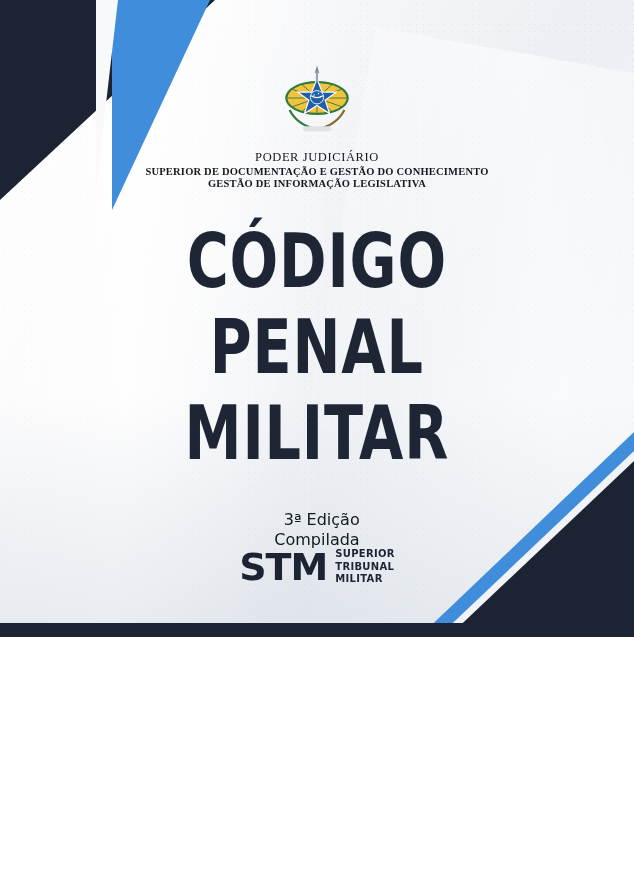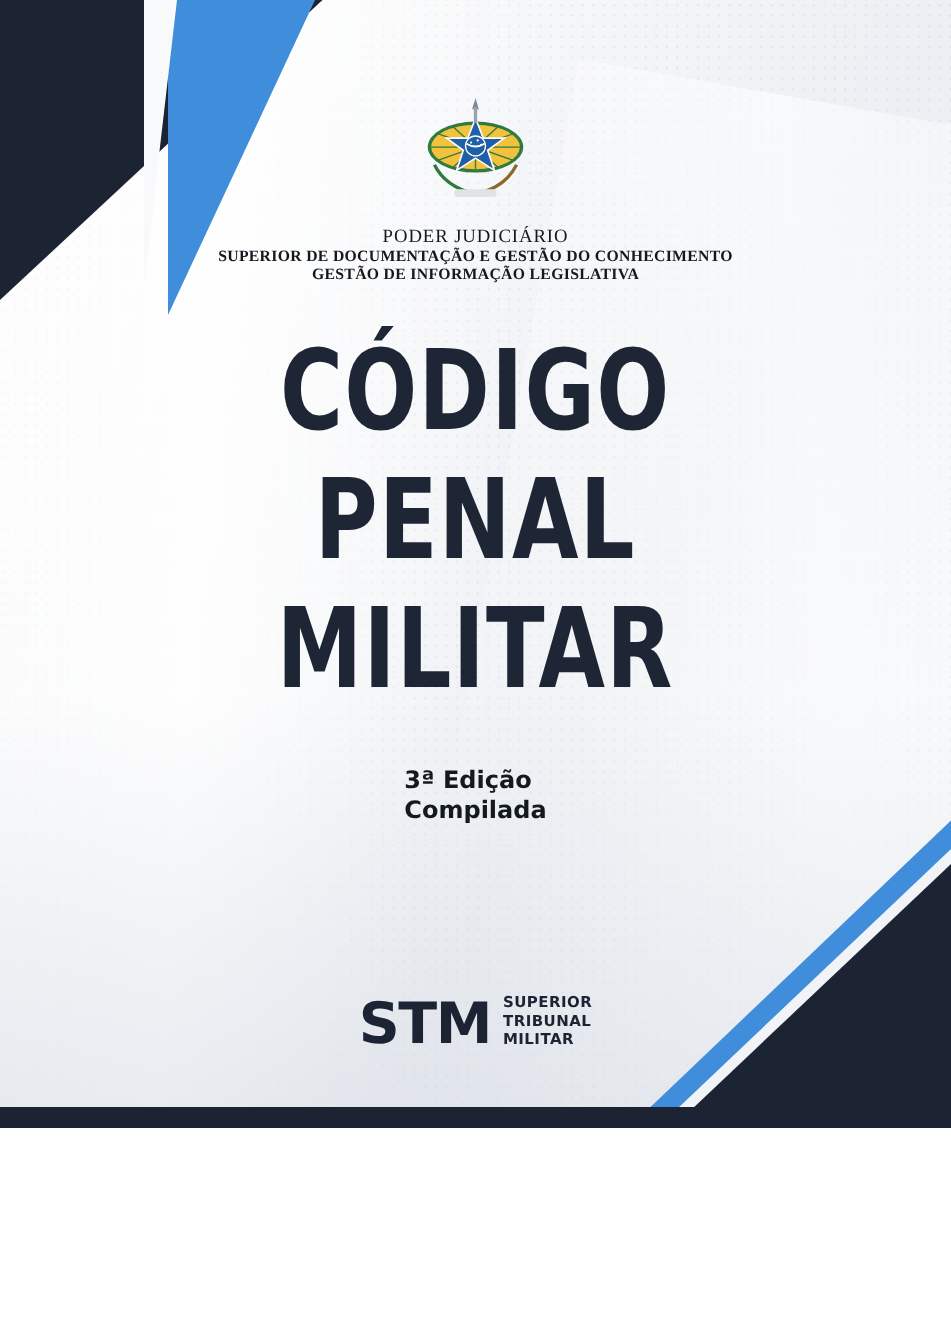--- a/index.html
+++ b/index.html
@@ -6,21 +6,21 @@
     margin: 0;
     padding: 0;
     background: #ffffff;
   }
   body {
     font-family: "Liberation Serif", serif;
   }
   .page {
     position: relative;
     width: 634px;
-    height: 752px;
+    height: 637px;
     overflow: hidden;
     background: #7dd3fc;
   }
 
   
   .bg-base {
     position: absolute;
     inset: 0;
     background:
       linear-gradient(118deg, #ffffff 0%, #f6f7f9 35%, #eceff3 62%, #f7f8fa 100%);
@@ -167,24 +167,24 @@
 
   .subtitle {
     margin-top: 58px;
     font-size: 18px;
     color: #131820;
     font-family: "Liberation Serif", serif;
   }
 
   .edition {
     margin-top: 34px;
-    text-align: left;
+    text-align: right;
     color: #14181f;
     font-family: "DejaVu Sans", sans-serif;
-    font-weight: bold;
+    font-weight: normal;
     font-size: 16px;
     line-height: 1.25;
   }
 
   .logo-wrap {
     position: absolute;
     bottom: 48px;
     left: 0; right: 0;
     display: flex;
     justify-content: center;

